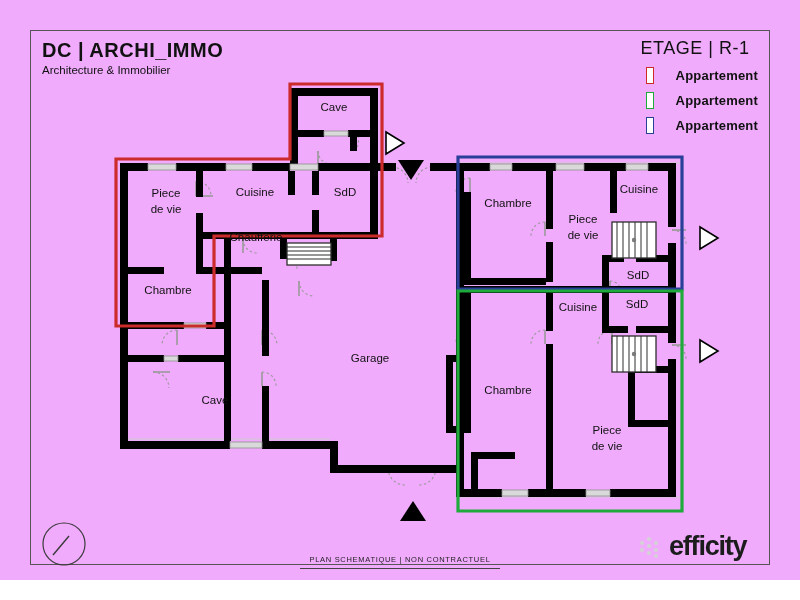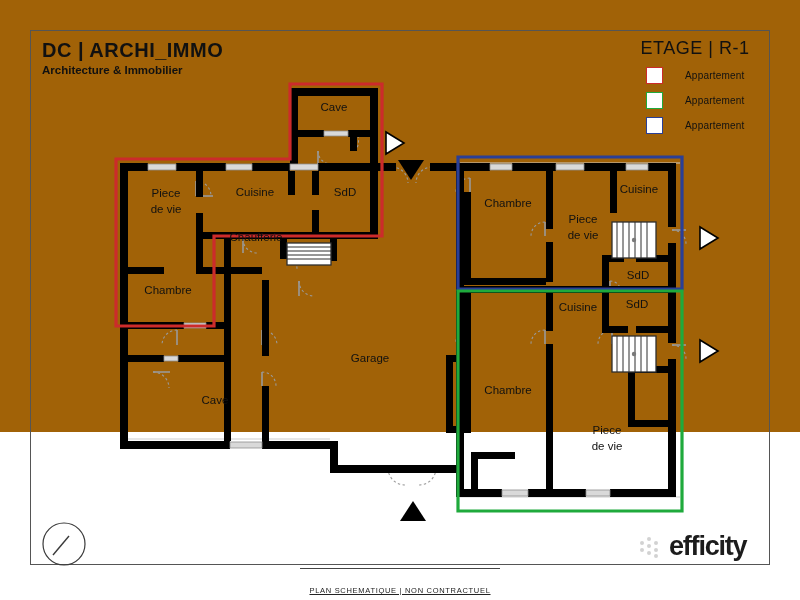--- a/index.html
+++ b/index.html
@@ -1,41 +1,41 @@
 <!DOCTYPE html>
 <html><head>
 <meta charset="utf-8">
 <style>
   html,body{margin:0;padding:0;background:#ffffff;}
   body{width:800px;height:600px;overflow:hidden;
        font-family:"Liberation Sans","DejaVu Sans",sans-serif;color:#111;}
-  #page{position:relative;width:800px;height:432px;background:#a16207;}
+  #page{position:relative;width:800px;height:580px;background:#f0abfc;}
 
   
   .frame{position:absolute;left:30px;top:30px;width:740px;height:535px;
          border:1px solid #555;box-sizing:border-box;pointer-events:none;}
 
   
   .brand{position:absolute;left:42px;top:38px;}
   .brand .b1{font-size:20px;font-weight:700;letter-spacing:.5px;line-height:24px;white-space:nowrap;}
-  .brand .b2{font-size:11.5px;font-weight:700;line-height:16px;white-space:nowrap;}
+  .brand .b2{font-size:11.5px;font-weight:400;line-height:16px;white-space:nowrap;}
 
   .legendbox{position:absolute;right:42px;top:38px;width:140px;text-align:left;}
   .etage{font-size:18px;font-weight:400;letter-spacing:.5px;text-align:center;
          margin-left:14px;white-space:nowrap;}
   .legrow{display:flex;align-items:center;margin-top:8px;margin-left:28px;}
   .swatch{width:17px;height:17px;border:1.6px solid #000;background:#fff;box-sizing:border-box;}
-  .legrow span.lbl{font-size:10px;margin-left:22px;letter-spacing:.2px;}
+  .legrow span.lbl{font-size:13px;margin-left:22px;letter-spacing:.2px;font-weight:bold;}
 
   
   #plan{position:absolute;left:0;top:0;width:800px;height:600px;}
 
   
-  .footer{position:absolute;left:0;right:0;top:586px;text-align:center;
-          font-size:7.5px;letter-spacing:.7px;color:#222;text-decoration:underline;}
+  .footer{position:absolute;left:0;right:0;top:555px;text-align:center;
+          font-size:7.5px;letter-spacing:.7px;color:#222;}
   .footrule{position:absolute;left:300px;top:568px;width:200px;height:1px;background:#444;}
 
   
   .logo{position:absolute;left:640px;top:525px;display:flex;align-items:center;margin-top:8px;}
   .logo .dots{width:26px;height:22px;position:relative;margin-right:3px;}
   .logo .dots i{position:absolute;width:4px;height:4px;border-radius:50%;background:#d2d2d2;}
   .logo .word{font-size:27px;font-weight:700;letter-spacing:-1.2px;color:#1c1c1c;line-height:27px;}
 
   
   .compass{position:absolute;left:38px;top:518px;width:52px;height:52px;}

